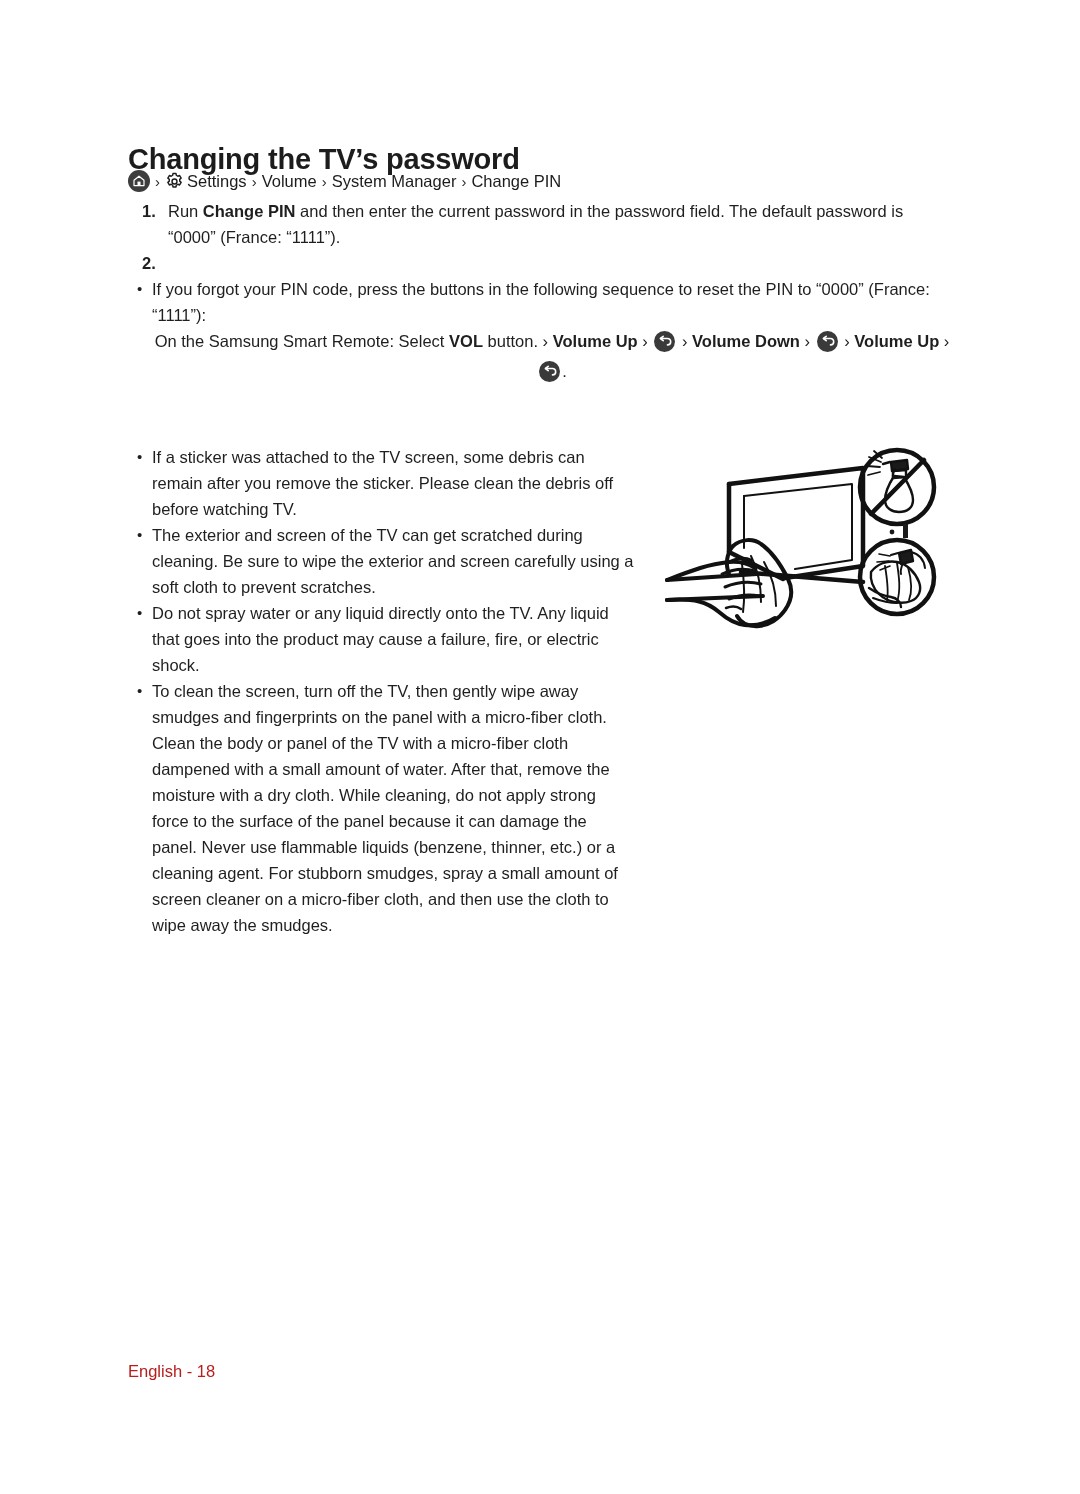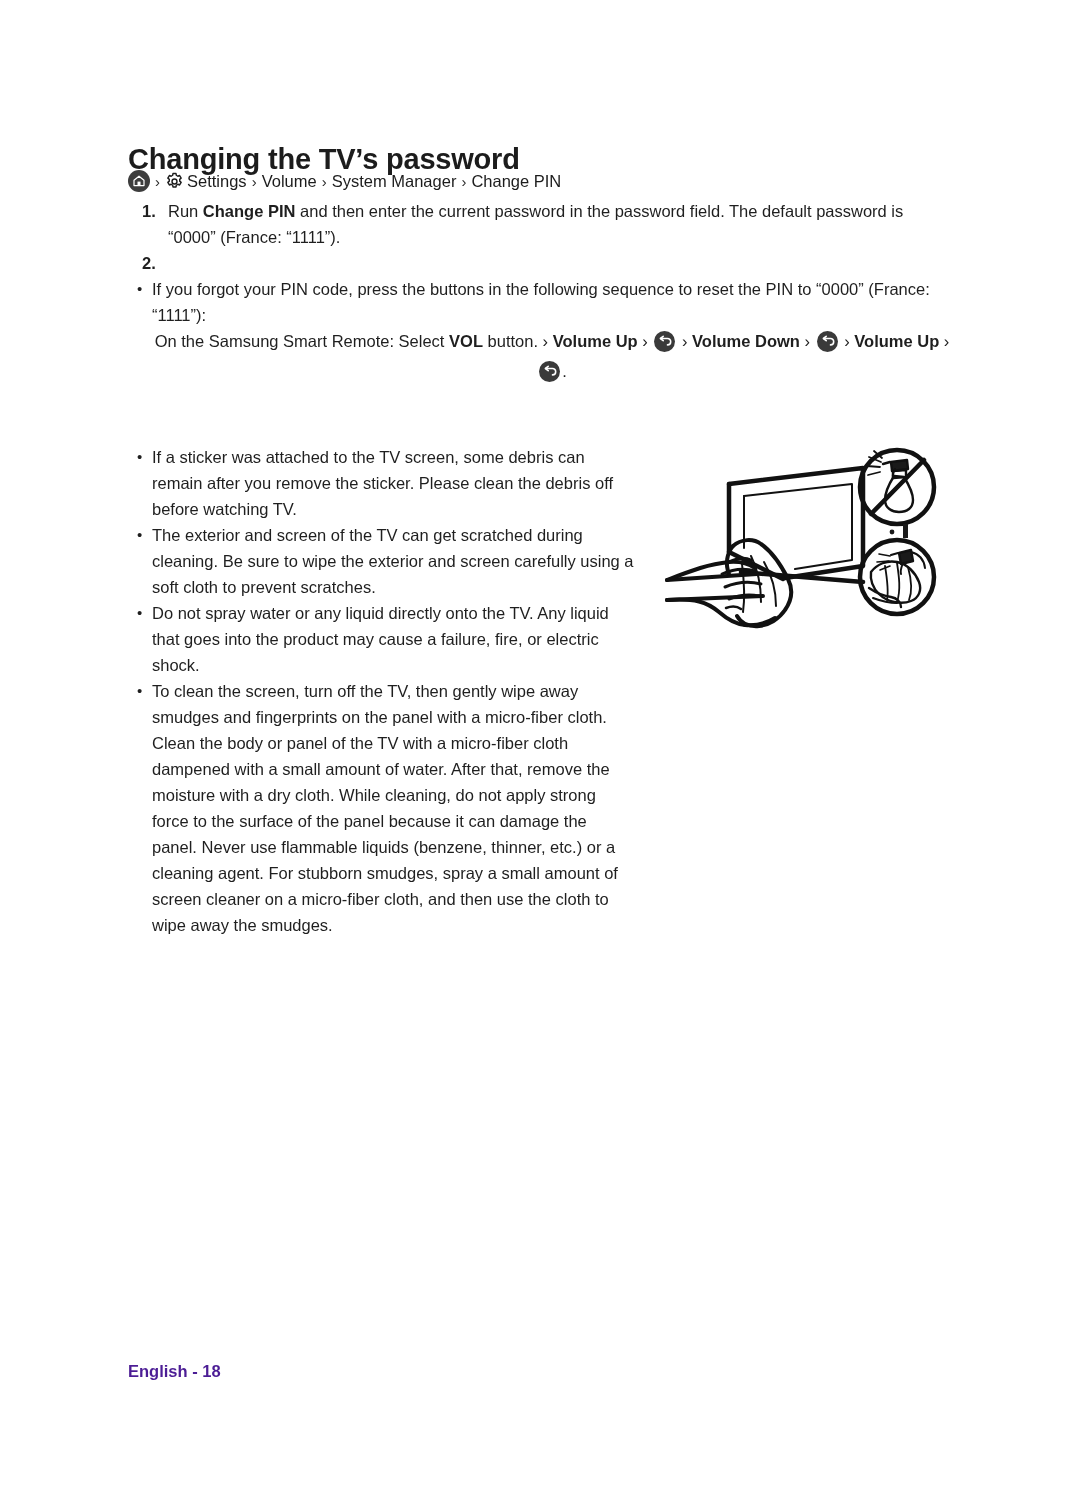--- a/index.html
+++ b/index.html
@@ -173,22 +173,22 @@
     width: 312px;
     height: 200px;
   }
 
   
   #footer {
     position: absolute;
     left: 128px;
     top: 1362px;
     font-size: 16.5px;
-    font-weight: 700;
-    color: #4c1d95;
+    font-weight: 400;
+    color: #b91c1c;
   }
 </style>
 </head>
 <body>
 
 <div class="page">
 
   <h1 class="h1" id="title-password">Changing the TV’s password</h1>
 
   <div class="breadcrumb">

